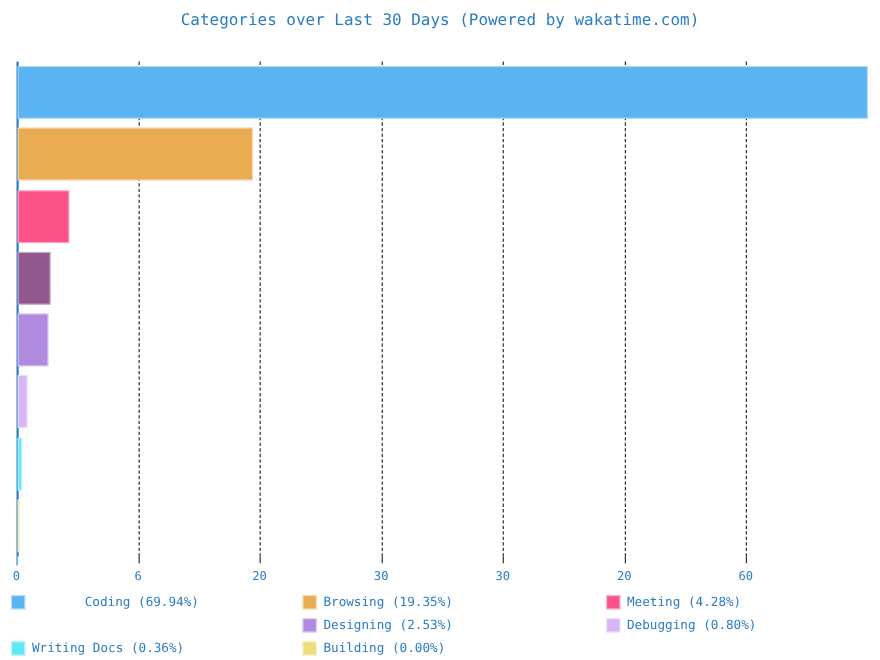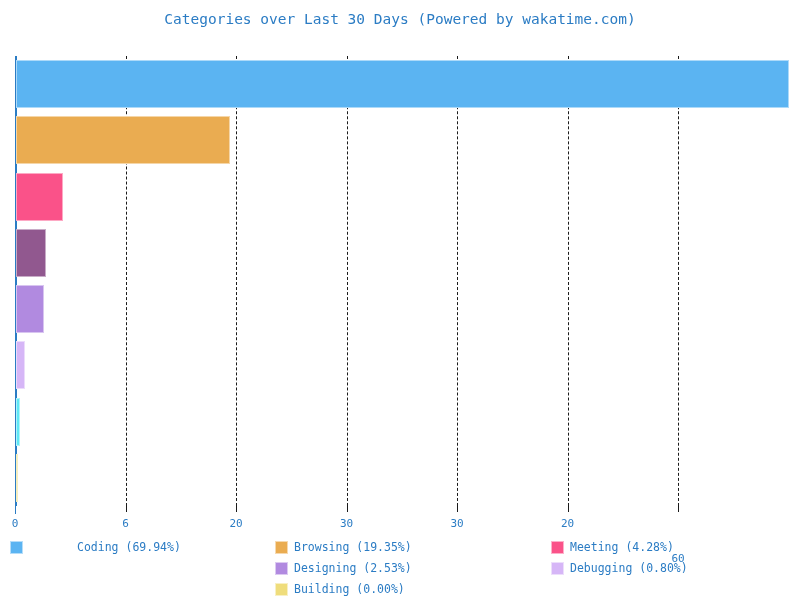--- a/index.html
+++ b/index.html
@@ -158,21 +158,21 @@
       <div class="xtick-label" style="left: 125.5px;">6</div>
       <div class="xtick-mark" style="left: 236px;"></div>
       <div class="xtick-label" style="left: 236px;">20</div>
       <div class="xtick-mark" style="left: 346.5px;"></div>
       <div class="xtick-label" style="left: 346.5px; text-align: center;">30</div>
       <div class="xtick-mark" style="left: 457px;"></div>
       <div class="xtick-label" style="left: 457px;">30</div>
       <div class="xtick-mark" style="left: 567.5px;"></div>
       <div class="xtick-label" style="left: 567.5px;">20</div>
       <div class="xtick-mark" style="left: 678px;"></div>
-      <div class="xtick-label" style="left: 678px; margin-top: 35px;">60</div>
+      <div class="xtick-label" style="left: 678px;">60</div>
     </div>
 
   <div id="legend">
       <div class="legend-item" style="left: 10px; top: 0px; gap: 48px;">
         <span class="legend-swatch" style="background: rgb(91, 180, 242);"></span>
         <span class="legend-label">Coding (69.94%)</span>
       </div>
       <div class="legend-item" style="left: 275px; top: 0px; justify-content: center;">
         <span class="legend-swatch" style="background: rgb(234, 172, 81);"></span>
         <span class="legend-label">Browsing (19.35%)</span>
@@ -182,19 +182,23 @@
         <span class="legend-label">Meeting (4.28%)</span>
       </div>
       <div class="legend-item" style="left: 275px; top: 21px;">
         <span class="legend-swatch" style="background: rgb(177, 138, 224);"></span>
         <span class="legend-label">Designing (2.53%)</span>
       </div>
       <div class="legend-item" style="left: 551px; top: 21px;">
         <span class="legend-swatch" style="background: rgb(214, 182, 247);"></span>
         <span class="legend-label">Debugging (0.80%)</span>
       </div>
+      <div class="legend-item" style="left: 10px; top: 42px;">
+        <span class="legend-swatch" style="background: rgb(95, 232, 245);"></span>
+        <span class="legend-label">Writing Docs (0.36%)</span>
+      </div>
       <div class="legend-item" style="left: 275px; top: 42px;">
         <span class="legend-swatch" style="background: rgb(239, 221, 124);"></span>
         <span class="legend-label">Building (0.00%)</span>
       </div>
     </div>
 
 </div>
 
 </body></html>

